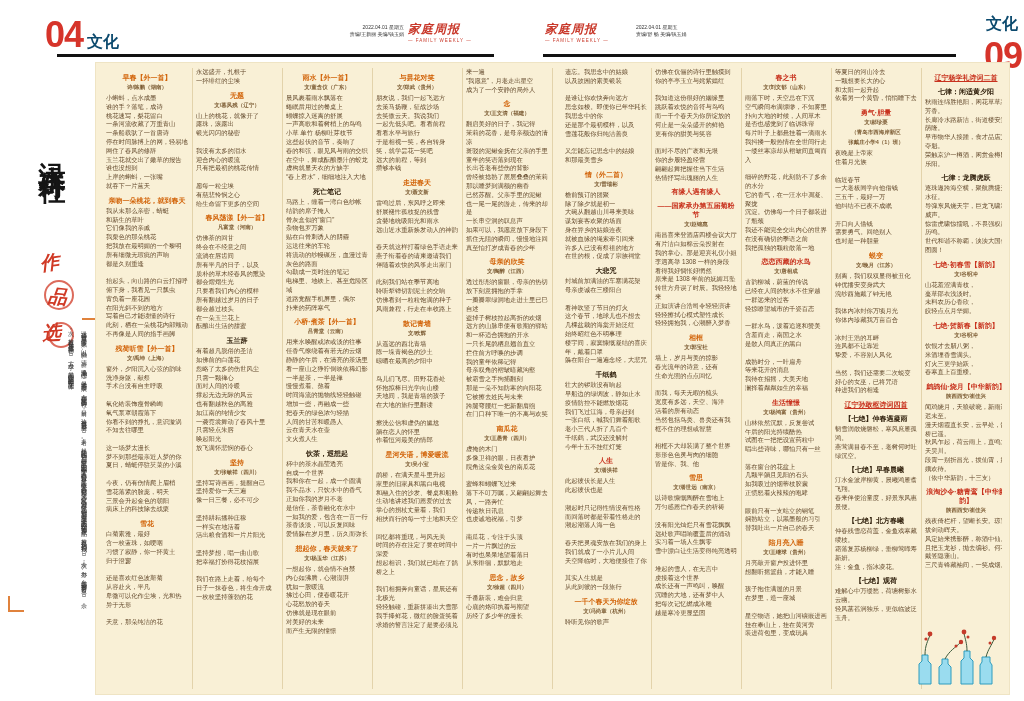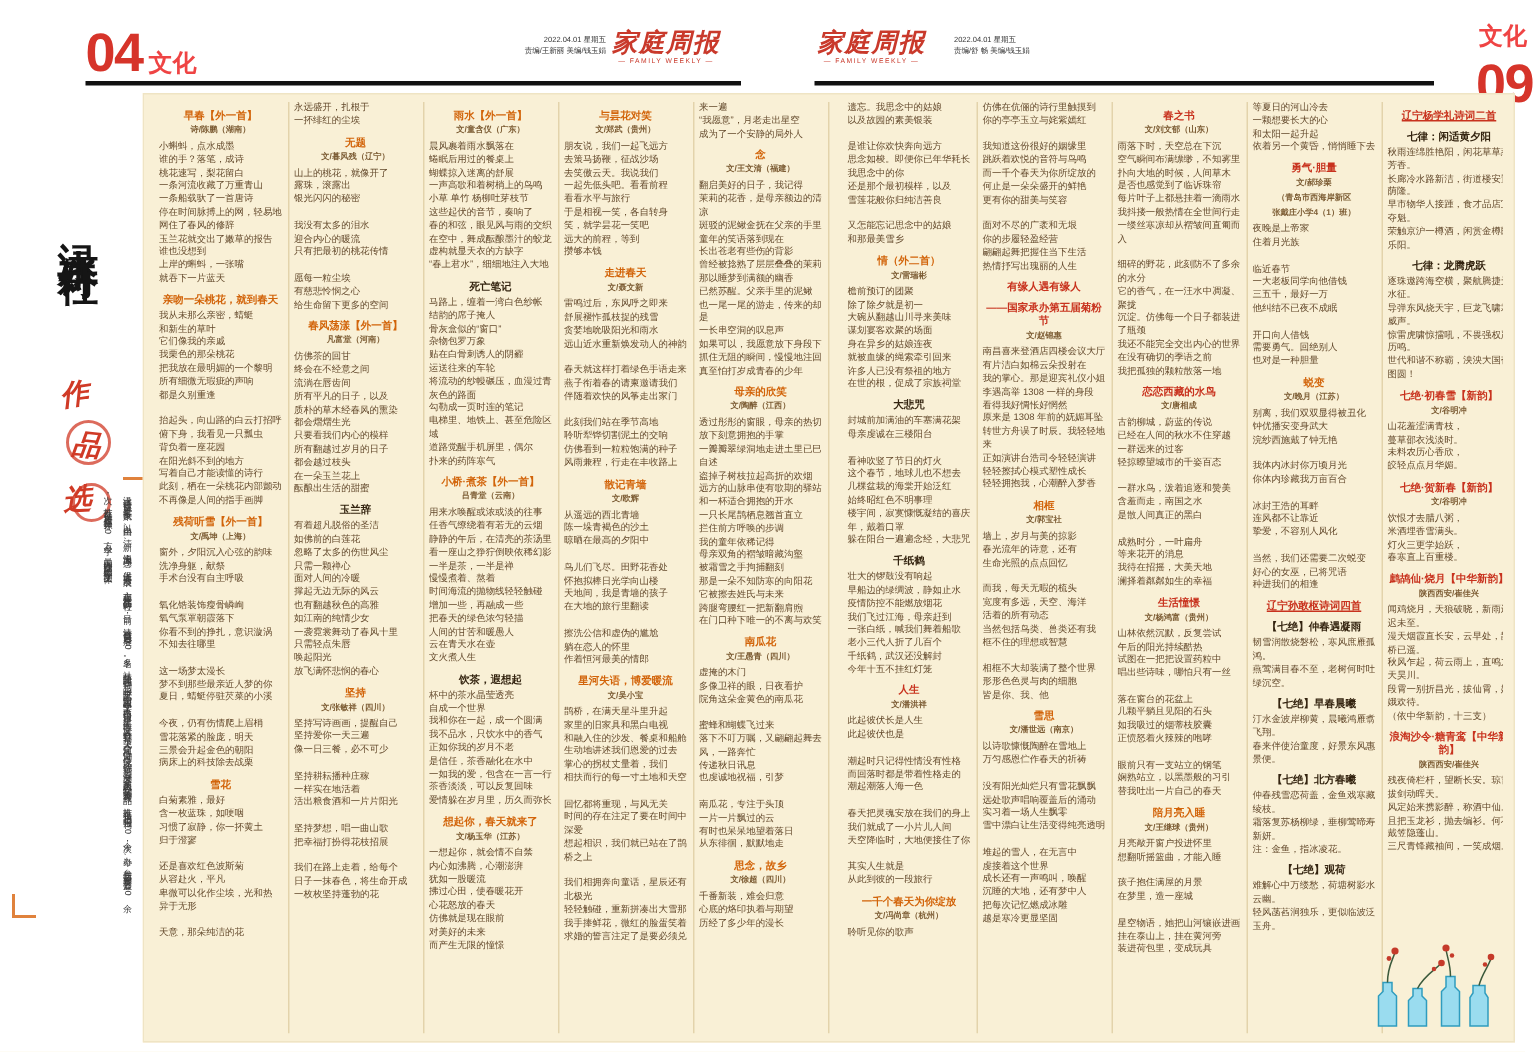--- a/index.html
+++ b/index.html
@@ -1,29 +1,29 @@
 <!DOCTYPE html>
 <html><head>
 <meta charset="utf-8">
 <style>
   html,body{margin:0;padding:0;background:#ffffff;}
   body{width:1024px;height:701px;position:relative;overflow:hidden;
        font-family:"Liberation Sans","DejaVu Sans",sans-serif;}
   
-  .hdr-left{position:absolute;left:57px;top:14px;text-align:center;}
+  .hdr-left{position:absolute;left:45px;top:14px;text-align:center;}
   .hdr-right{position:absolute;left:952px;top:14px;text-align:right;width:70px;}
   .pagenum{font-size:36px;font-weight:bold;color:#d6342a;letter-spacing:-1px;}
-  .section{font-size:16px;font-weight:bold;color:#ef4444;margin-left:4px;}
+  .section{font-size:16px;font-weight:bold;color:#0c4a6e;margin-left:4px;}
   .section.rt{margin:0 4px 0 0;}
   .rule{position:absolute;top:54px;height:3px;background:#111;}
   .rule.l{left:57px;width:437px;}
   .rule.r{left:543px;width:413px;}
   .mast{position:absolute;top:20px;}
   .mast .logo{font-family:"Liberation Serif","DejaVu Serif",serif;font-weight:bold;
-              font-style:italic;font-size:17px;color:#c9392b;letter-spacing:1px;line-height:18px;}
+              font-style:italic;font-size:12px;color:#c9392b;letter-spacing:1px;line-height:18px;}
   .mast .logosub{font-size:4.5px;color:#c9392b;text-align:center;letter-spacing:1px;line-height:6px;}
   .mast .minfo{font-size:5px;color:#333;line-height:7px;}
   .mast-l{left:338px;text-align:right;width:66px;top:24px;}
   .mast-l-logo{left:408px;}
   .mast-r-logo{left:545px;}
   .mast-r{left:636px;text-align:left;top:24px;}
   
   .society-title{position:absolute;left:34px;top:140px;writing-mode:vertical-rl;
       font-family:"Liberation Serif","DejaVu Serif",serif;font-weight:bold;
       font-size:27px;color:#151515;letter-spacing:5px;}

